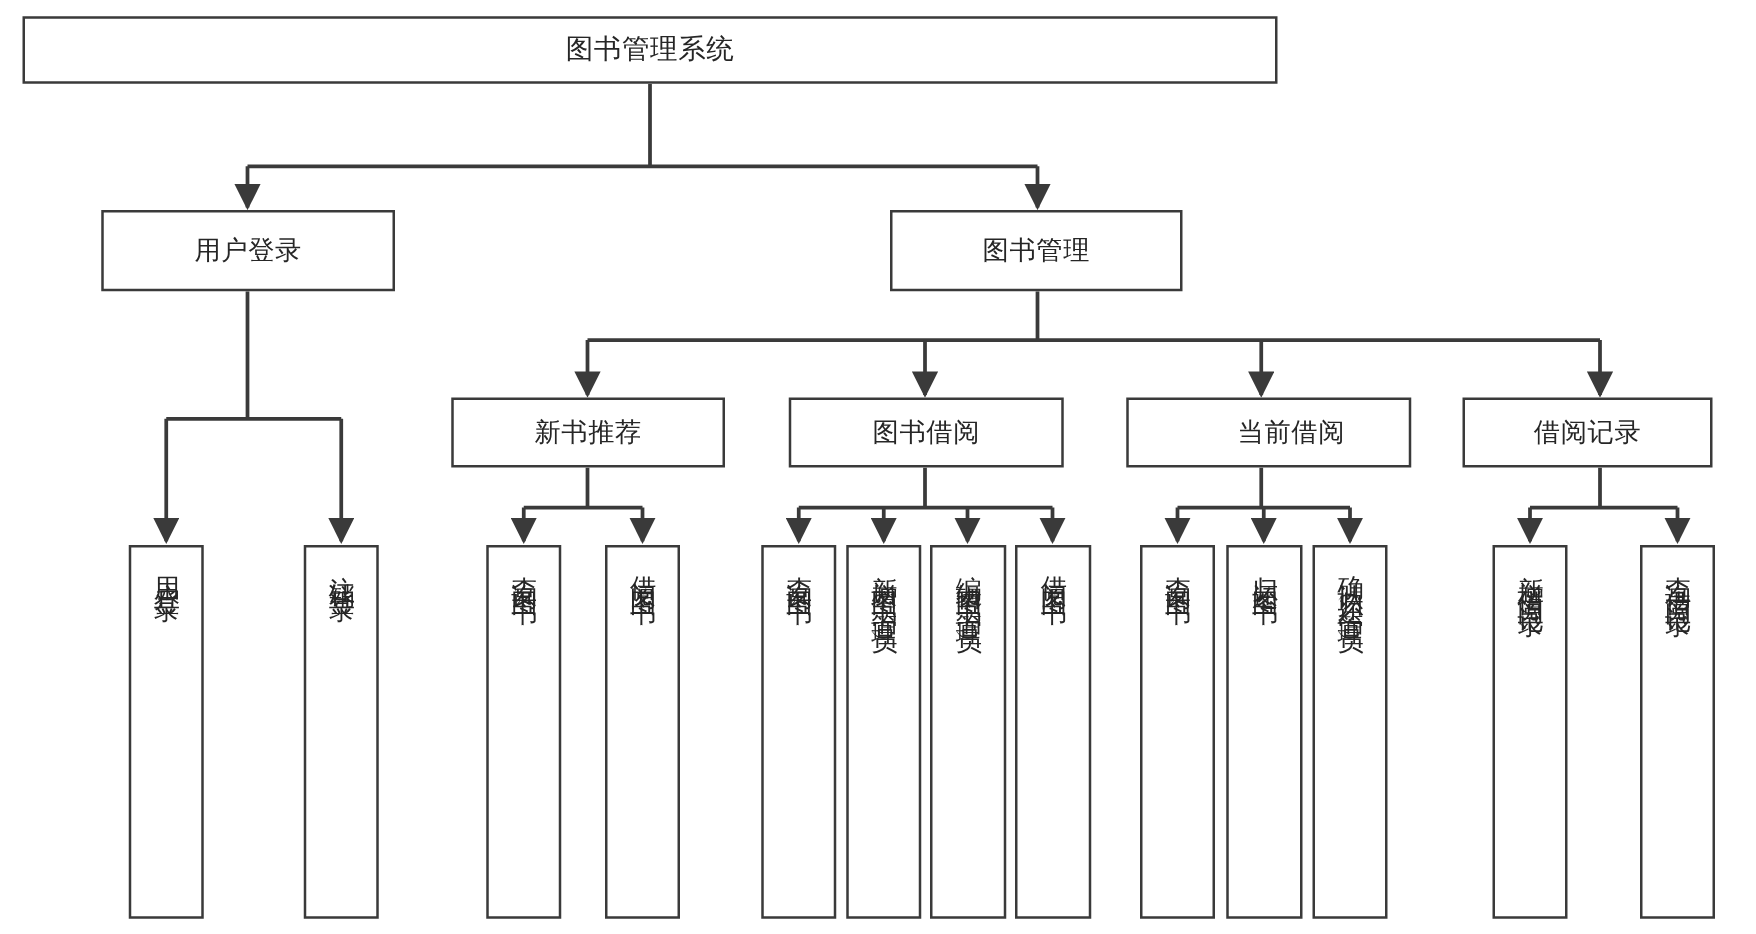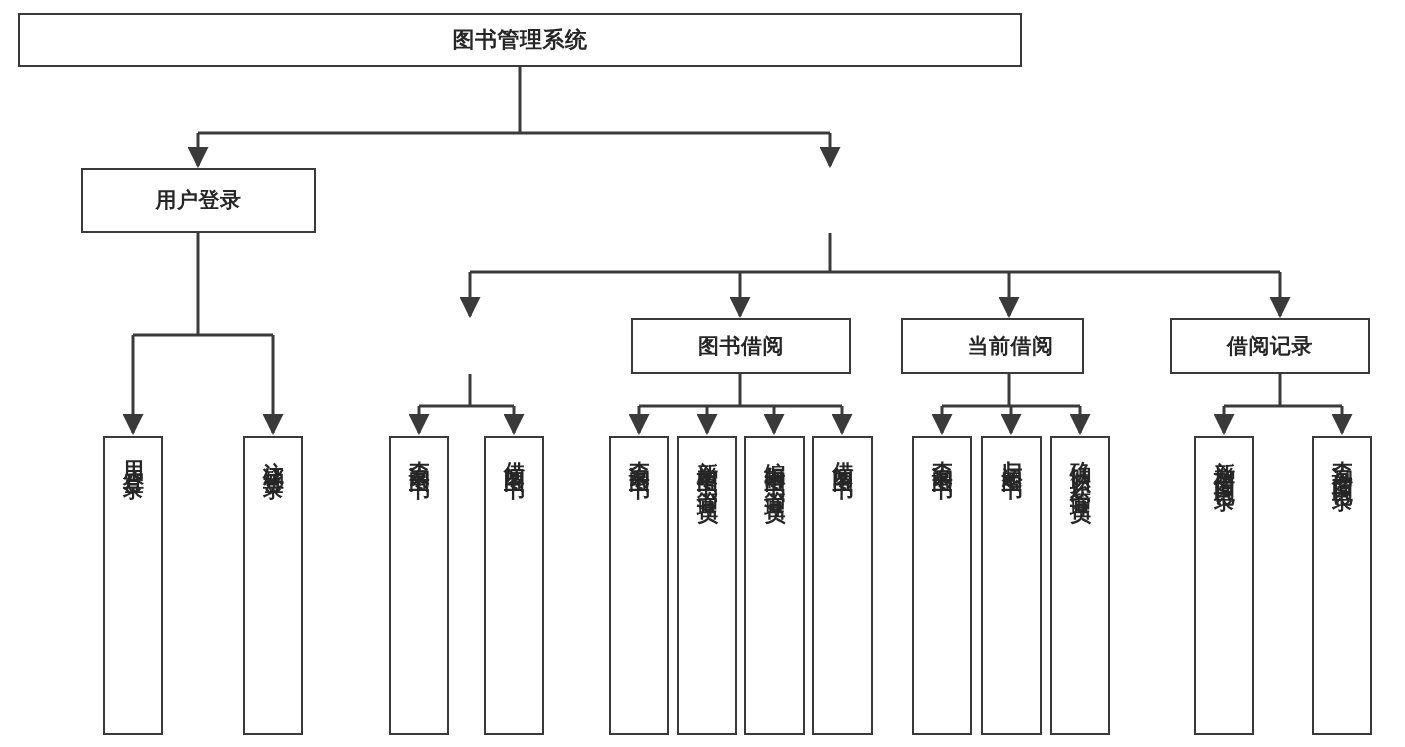--- a/index.html
+++ b/index.html
@@ -31,21 +31,20 @@
     display:flex;
     align-items:center;
     justify-content:center;
     color:#262626;
   }
   .node .lbl{
     display:block;
     line-height:1.08;
     white-space:pre;
     letter-spacing:0.5px;
-    font-weight:bold;
   }
   
   .node.h{
     font-size:21px;
   }
   .node.h .lbl{
     writing-mode:horizontal-tb;
   }
   .node.root{
     font-size:22px;
@@ -130,25 +129,31 @@
     </g>
   </svg>
 
   <div class="node h root" id="n-root" style="left: 18px; top: 13px; width: 1004px; height: 54px;">
     <span class="lbl">图书管理系统</span>
   </div>
 
   <div class="node h" id="n-l2-0" style="left: 81px; top: 168px; width: 235px; height: 65px;">
     <span class="lbl">用户登录</span>
   </div>
+  <div class="node h" id="n-l2-1" style="left: 712px; top: 168px; width: 234px; height: 65px;">
+    <span class="lbl">图书管理</span>
+  </div>
 
+  <div class="node h" id="n-l3-0" style="left: 361px; top: 318px; width: 219px; height: 56px;">
+    <span class="lbl">新书推荐</span>
+  </div>
   <div class="node h" id="n-l3-1" style="left: 631px; top: 318px; width: 220px; height: 56px; align-items: center;">
     <span class="lbl">图书借阅</span>
   </div>
-  <div class="node h" id="n-l3-2" style="left: 901px; top: 318px; width: 183px; height: 56px; padding-left: 36px;">
+  <div class="node h" id="n-l3-2" style="left: 901px; top: 318px; width: 228px; height: 56px; padding-left: 36px;">
     <span class="lbl">当前借阅</span>
   </div>
   <div class="node h" id="n-l3-3" style="left: 1170px; top: 318px; width: 200px; height: 56px;">
     <span class="lbl">借阅记录</span>
   </div>
 
   <div class="node v" id="n-lf-0" style="left: 103px; top: 436px; width: 60px; height: 299px;">
     <span class="lbl">用户登录</span>
   </div>
   <div class="node v" id="n-lf-1" style="left: 243px; top: 436px; width: 60px; height: 299px;">

